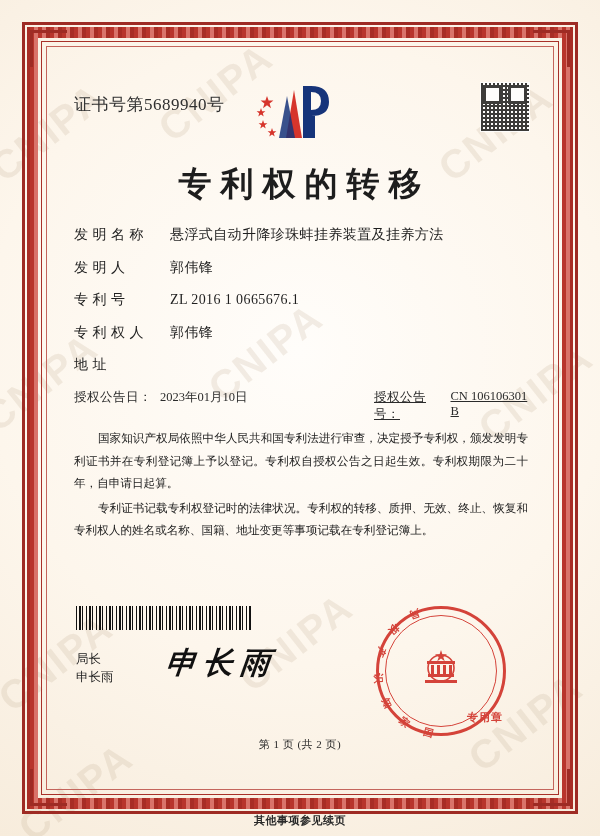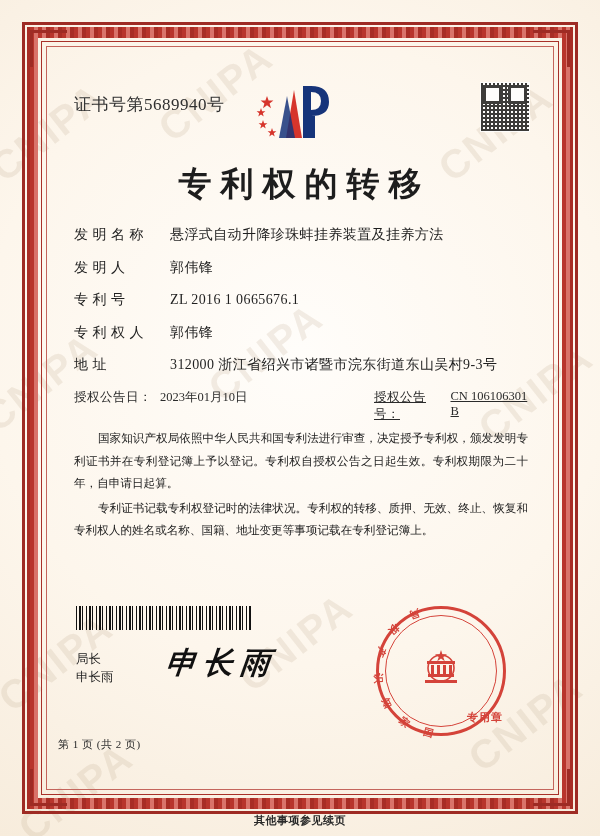--- a/index.html
+++ b/index.html
@@ -253,21 +253,21 @@
     left: 0; right: 0; bottom: 8px;
     text-align: right;
     font-size: 11px;
     letter-spacing: 1px;
     font-weight: 700;
   }
 
   .page-num {
     position: absolute;
     left: 0; right: 0; bottom: 26px;
-    text-align: left;
+    text-align: center;
     font-size: 11px;
     color: #2a2a2a;
     letter-spacing: 0.5px;
   }
 
   .footer-note {
     position: absolute;
     left: 0; right: 0; bottom: 8px;
     text-align: center;
     font-size: 11px;
@@ -336,21 +336,20 @@
       <div class="row">
         <div class="lbl">专  利  号</div>
         <div class="val">ZL 2016 1 0665676.1</div>
       </div>
       <div class="row">
         <div class="lbl">专 利 权 人</div>
         <div class="val">郭伟锋</div>
       </div>
       <div class="row">
         <div class="lbl">地          址</div>
-        <div class="val">312000 浙江省绍兴市诸暨市浣东街道东山吴村9-3号</div>
       </div>
 
       <div class="row-dual">
         <div class="c1">
           <span class="lbl2">授权公告日：</span>
           <span>2023年01月10日</span>
         </div>
         <div class="c2">
           <span class="lbl2">授权公告号：</span>
           <span>CN 106106301 B</span>

